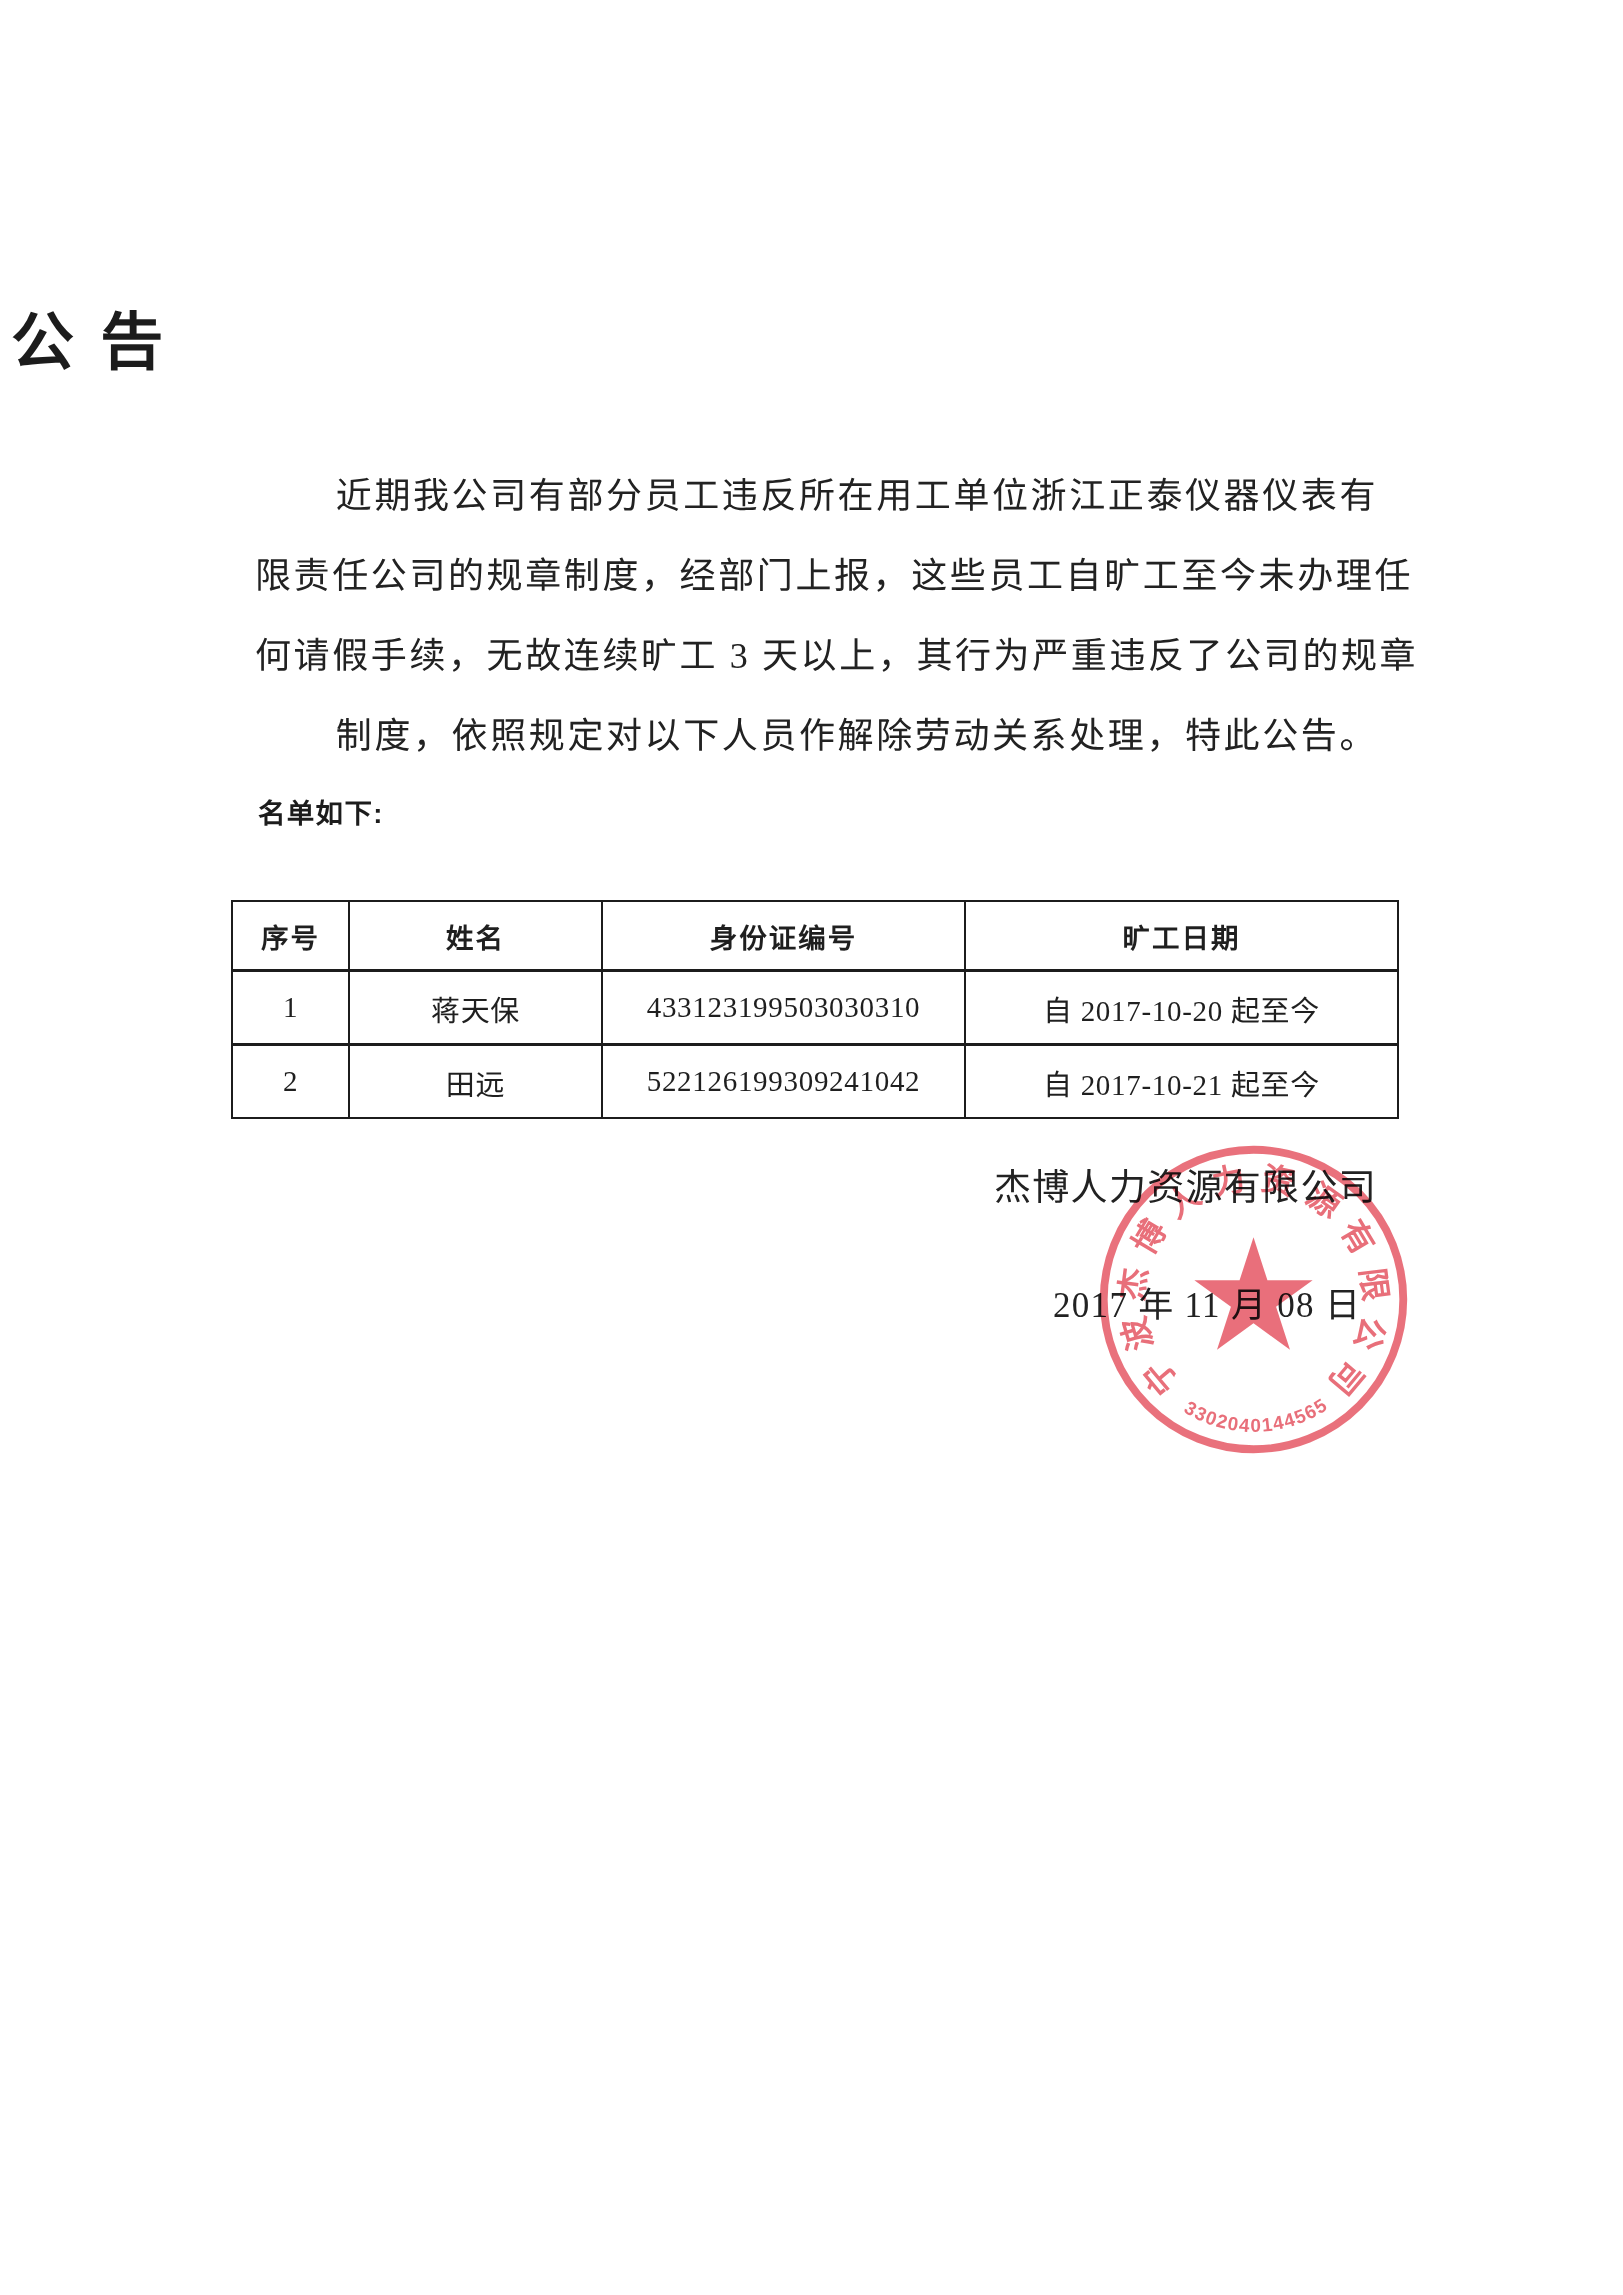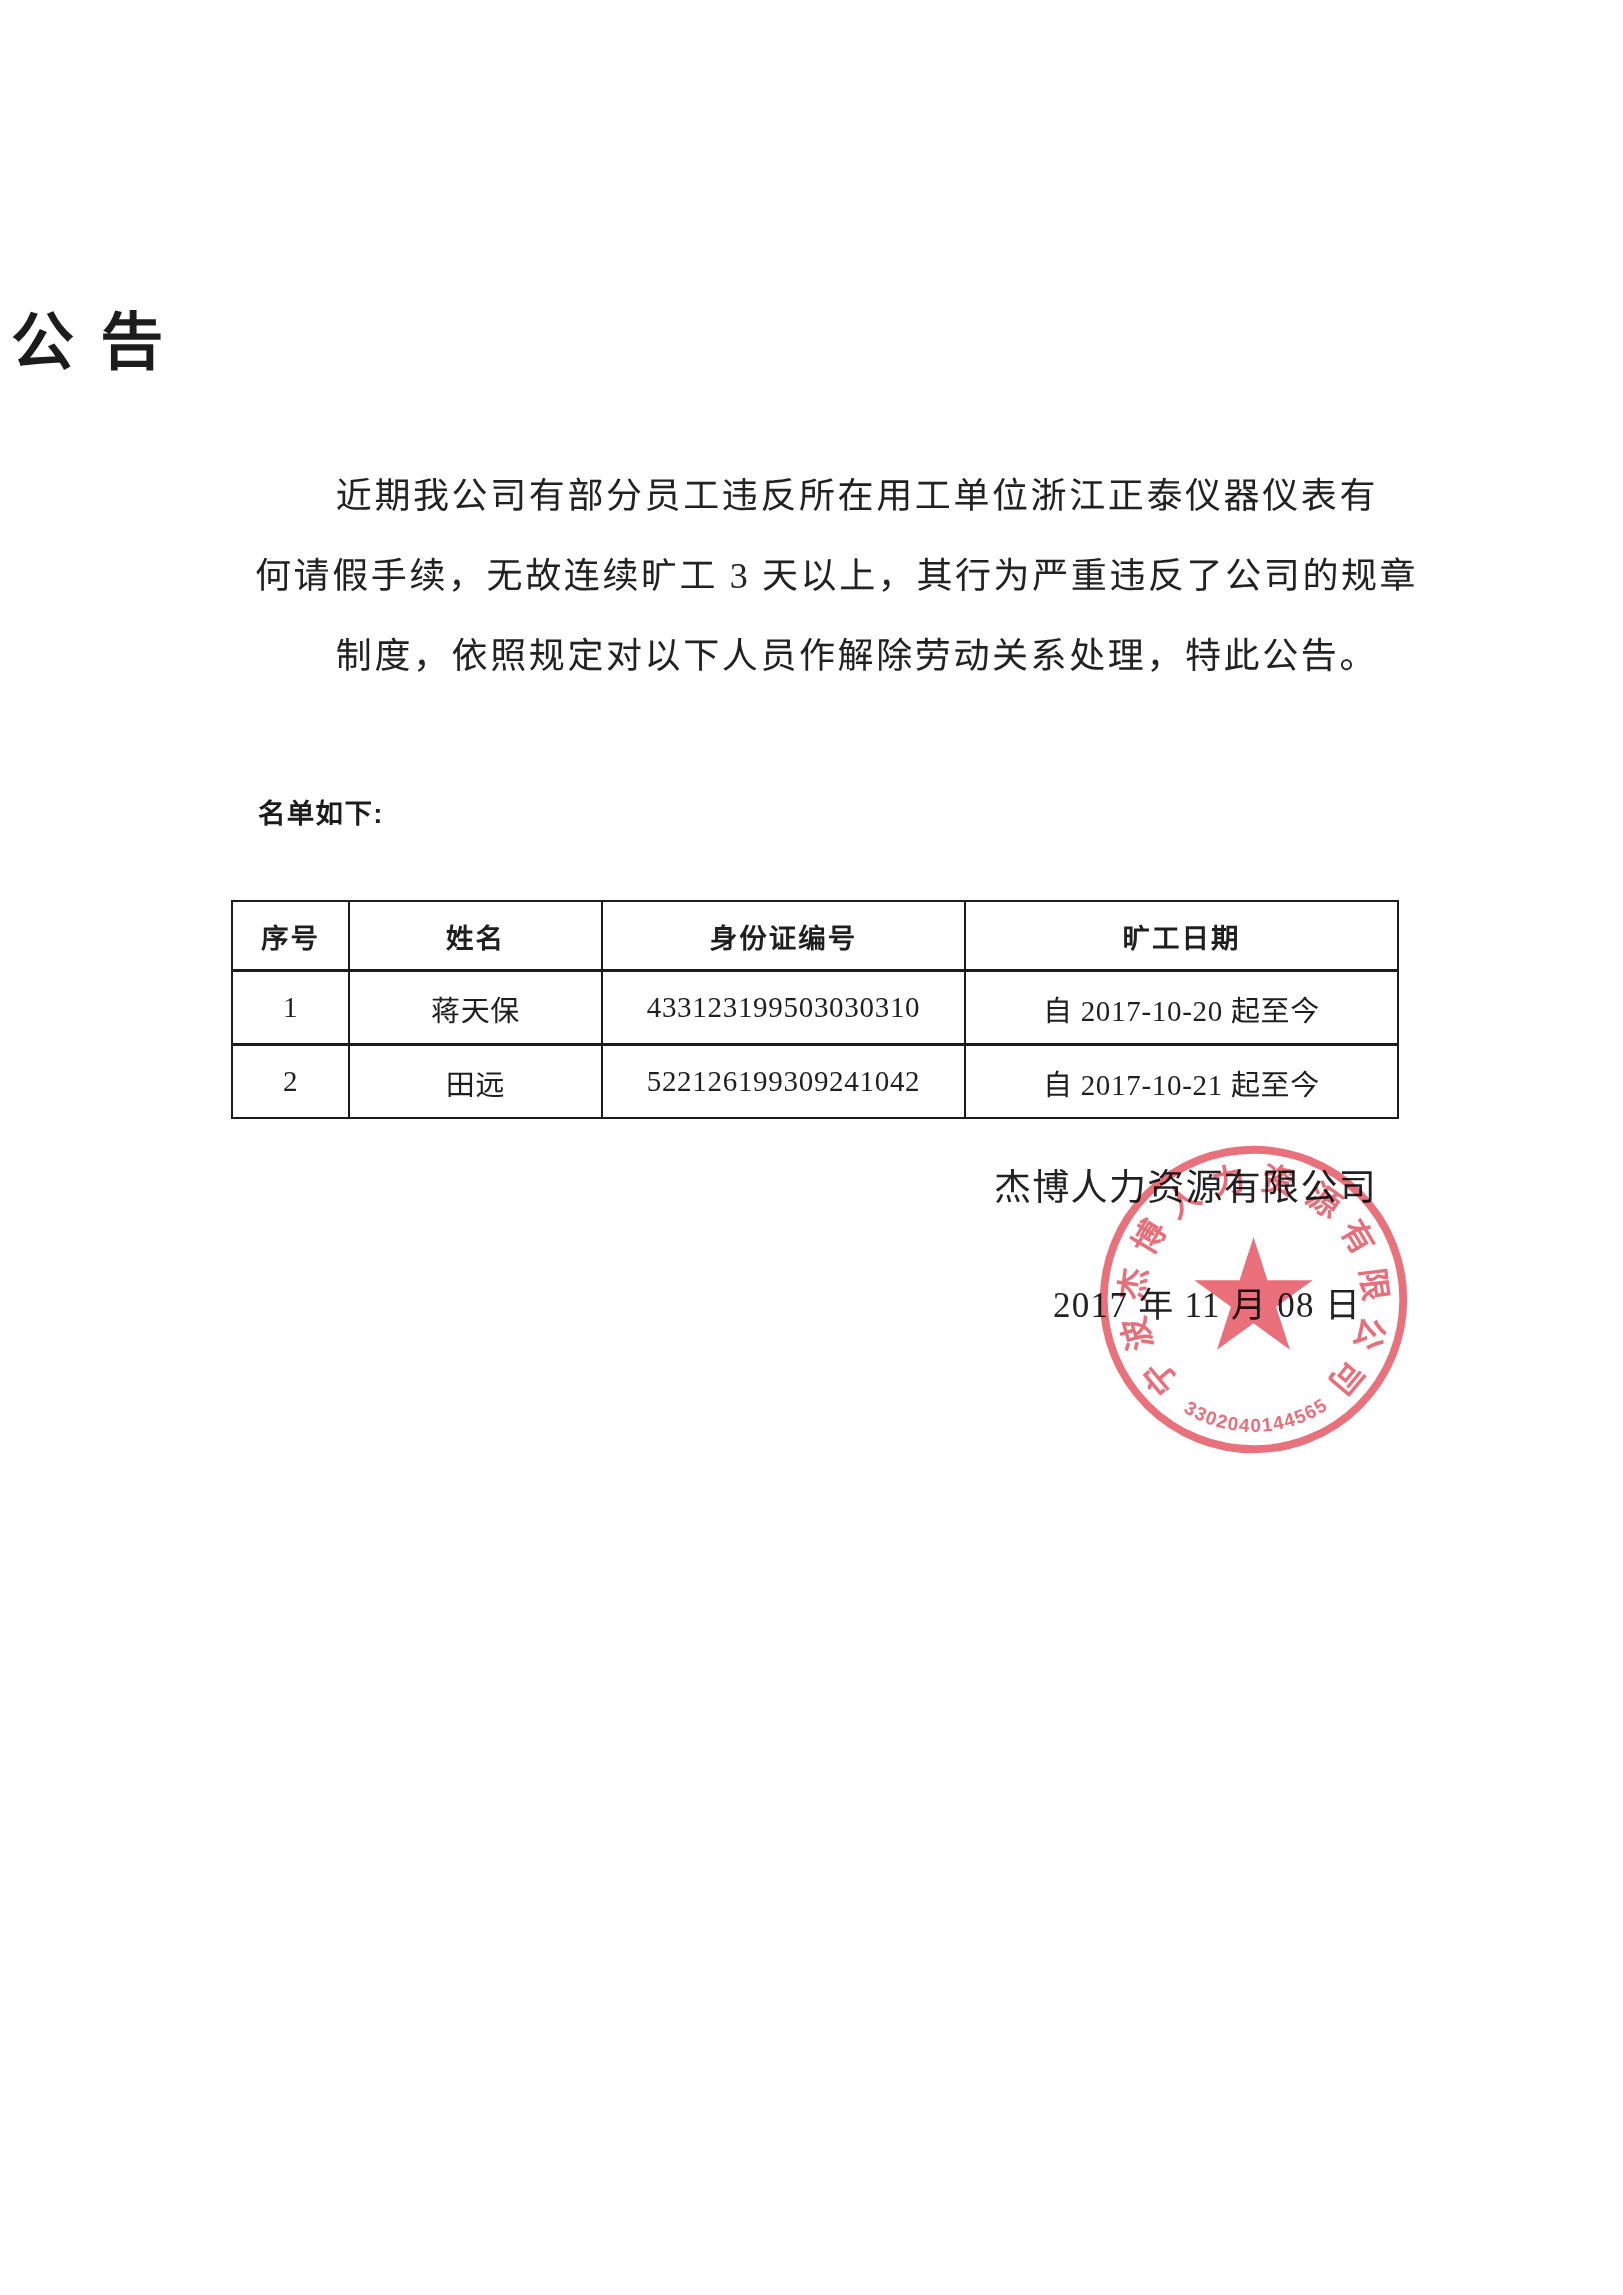--- a/index.html
+++ b/index.html
@@ -131,20 +131,21 @@
 </style>
 </head>
 <body>
 
 <div class="page">
 
   <h1 class="title">公 告</h1>
 
   <div class="body-text" id="notice-body">
       <div class="body-line">近期我公司有部分员工违反所在用工单位浙江正泰仪器仪表有</div>
+      <div class="body-line">限责任公司的规章制度，经部门上报，这些员工自旷工至今未办理任</div>
       <div class="body-line">何请假手续，无故连续旷工 3 天以上，其行为严重违反了公司的规章</div>
       <div class="body-line">制度，依照规定对以下人员作解除劳动关系处理，特此公告。</div>
     </div>
 
   <div class="list-intro">名单如下:</div>
 
   <table class="absence-table">
     <colgroup>
       <col class="col-no">
         <col class="col-name">

